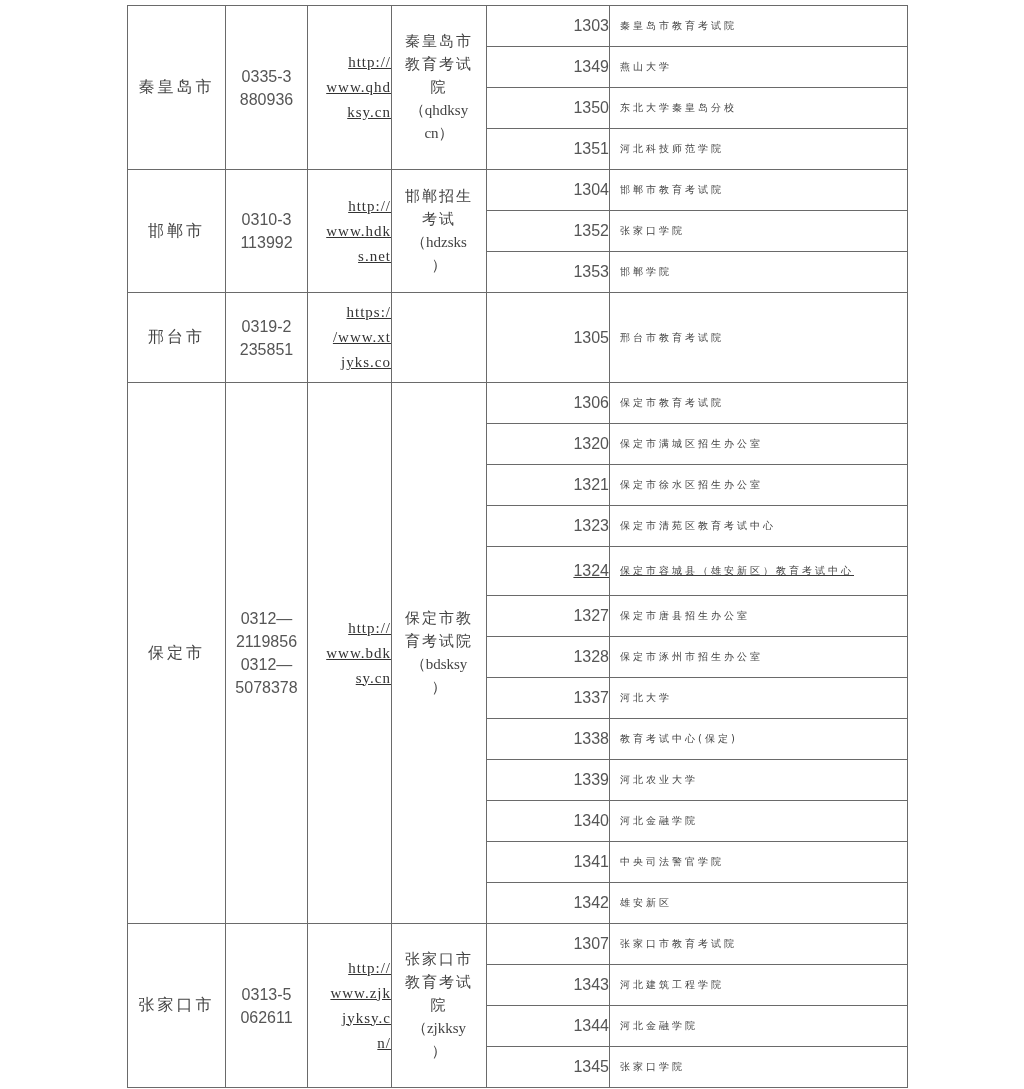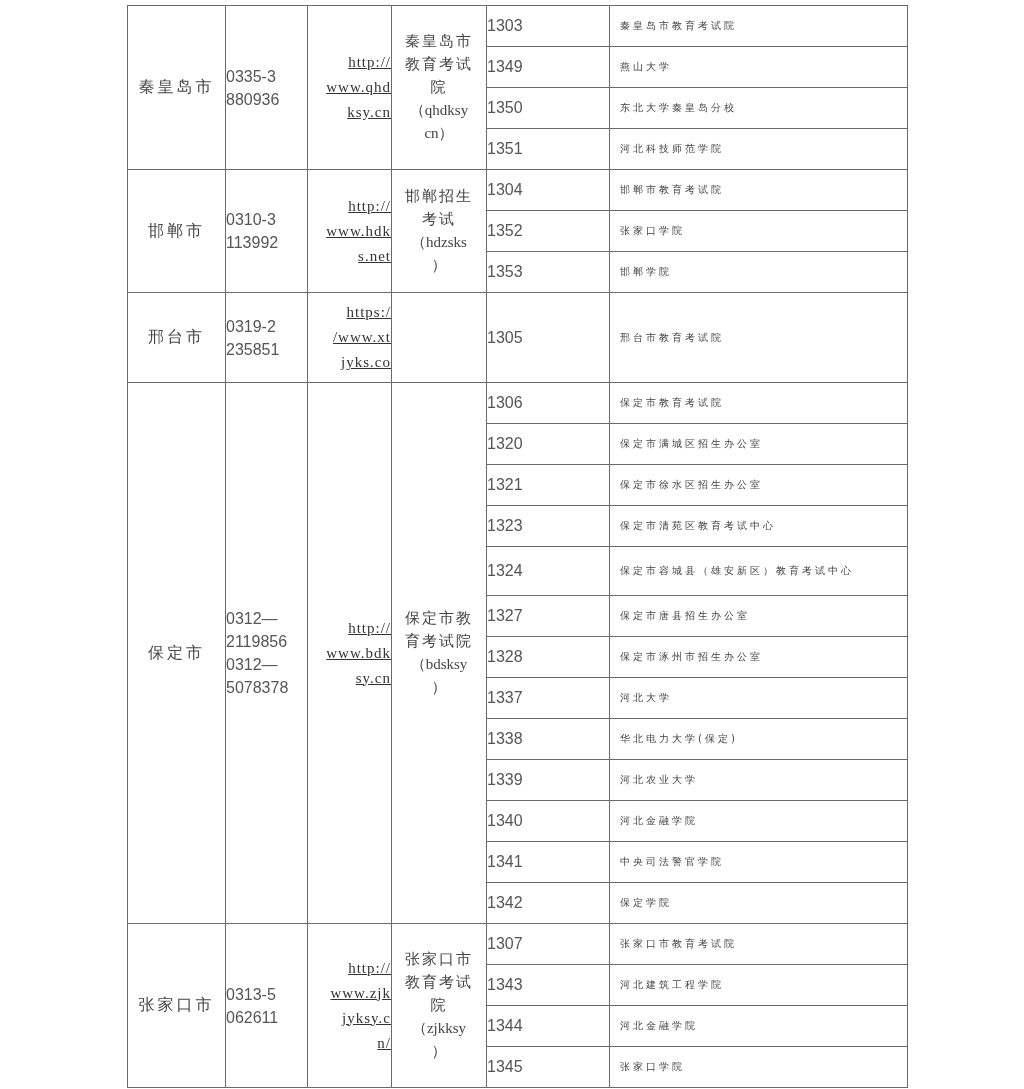--- a/index.html
+++ b/index.html
@@ -4,31 +4,31 @@
 <style>
   html, body { margin: 0; padding: 0; background: #ffffff; }
   body { width: 1024px; height: 1089px; position: relative; overflow: hidden;
          font-family: "DejaVu Sans", "Liberation Sans", sans-serif; color: #3a3a3a; }
   table.doc { position: absolute; left: 127px; top: 5px; border-collapse: collapse;
               table-layout: fixed; width: 780px; }
   table.doc td { border: 1.5px solid #6a6a6a; padding: 0; vertical-align: middle; }
   col.c1 { width: 98px; } col.c2 { width: 82px; } col.c3 { width: 84px; }
   col.c4 { width: 95px; } col.c5 { width: 123px; } col.c6 { width: 298px; }
   .city { text-align: center; font-size: 16px; letter-spacing: 3px; color: #444; }
-  .phone { font-size: 16px; line-height: 23px; color: #555;
+  .phone { text-align: center; font-size: 16px; line-height: 23px; color: #555;
            font-family: "Liberation Sans", sans-serif; }
   .url { text-align: right; font-family: "Liberation Serif", serif; font-size: 15px;
          line-height: 25px; color: #333; }
   .url span { text-decoration: underline; letter-spacing: 1px; display: block; }
   .org { text-align: center; font-size: 15px; line-height: 23px; color: #444; letter-spacing: 2px; padding: 0 4px; }
   .org .en { font-family: Liberation Serif, serif; letter-spacing: 0; }
-  .code { text-align: left; font-size: 16px; color: #555; font-family: "Liberation Sans", sans-serif; }
+  .code { text-align: right; font-size: 16px; color: #555; font-family: "Liberation Sans", sans-serif; }
   .name { font-size: 10px; color: #444; letter-spacing: 3px; padding-left: 10px !important; line-height: 22px; }
   tr.r { height: 41px; }
-  tr.tall { height: 49px; }
+  tr.tall { height: 49px; text-decoration: underline; }
   tr.xt { height: 90px; }
 </style>
 </head>
 <body>
 
 <table class="doc">
   <colgroup>
       <col class="c1">
       <col class="c2">
       <col class="c3">
@@ -162,37 +162,37 @@
     <tr class="r">
       <td class="code">1328</td>
       <td class="name">保定市涿州市招生办公室</td>
     </tr>
     <tr class="r">
       <td class="code">1337</td>
       <td class="name">河北大学</td>
     </tr>
     <tr class="r">
       <td class="code">1338</td>
-      <td class="name">华北电力大学(保定)</td>
+      <td class="name">教育考试中心(保定)</td>
     </tr>
     <tr class="r">
       <td class="code">1339</td>
       <td class="name">河北农业大学</td>
     </tr>
     <tr class="r">
       <td class="code">1340</td>
       <td class="name">河北金融学院</td>
     </tr>
     <tr class="r">
       <td class="code">1341</td>
       <td class="name">中央司法警官学院</td>
     </tr>
     <tr class="r">
       <td class="code">1342</td>
-      <td class="name">保定学院</td>
+      <td class="name">雄安新区</td>
     </tr>
 
     <tr class="r">
       <td rowspan="4" class="city">张家口市</td>
       <td rowspan="4" class="phone">
         <div>0313-5</div>
         <div>062611</div>
       </td>
       <td rowspan="4" class="url">
         <span>http://</span>

